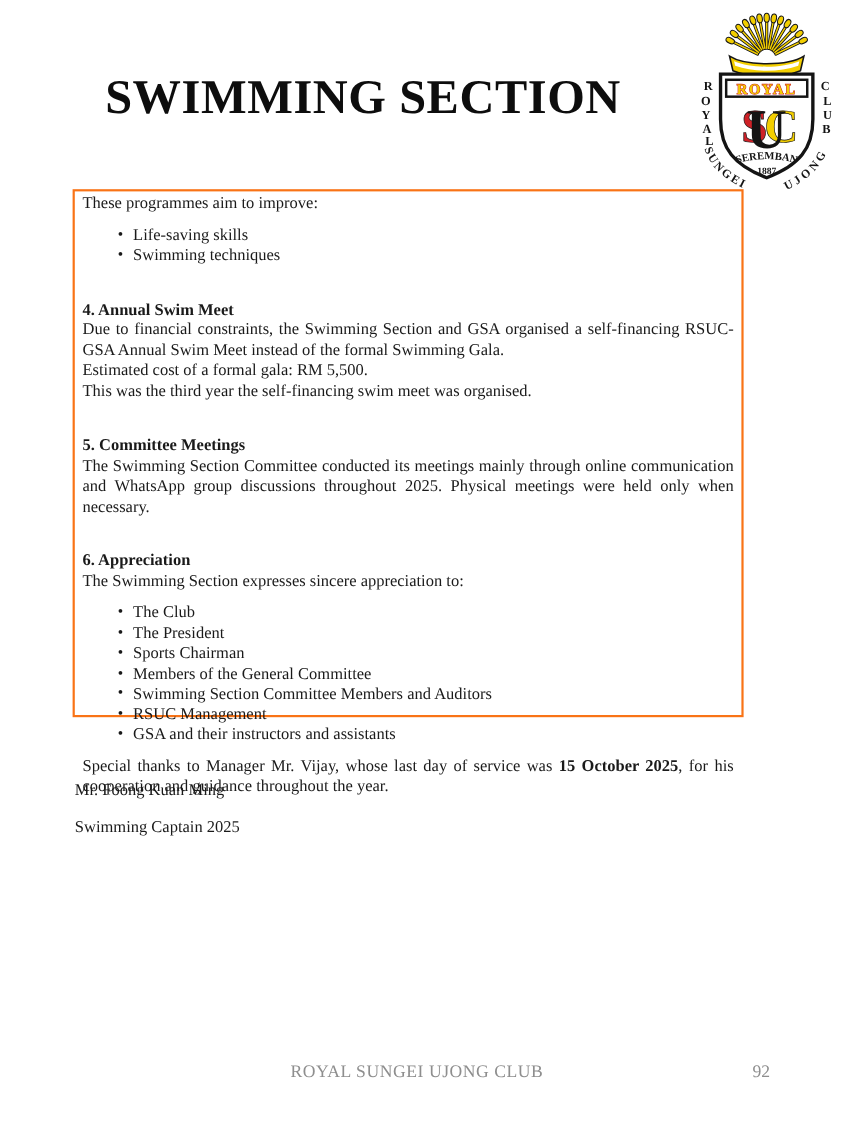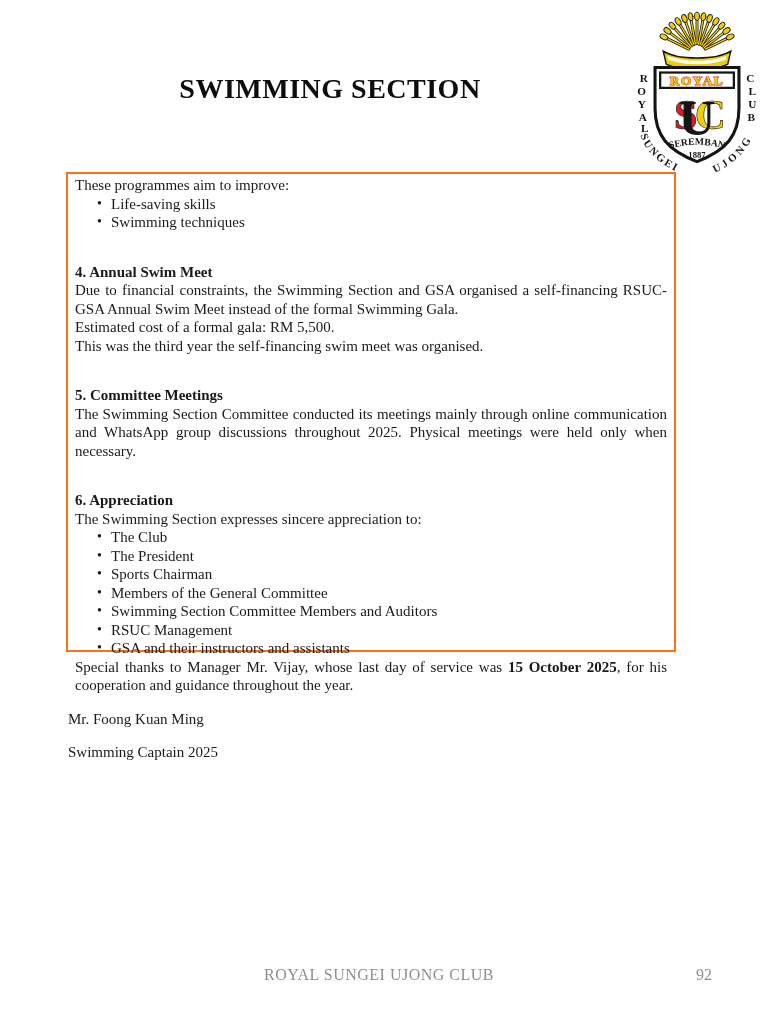--- a/index.html
+++ b/index.html
@@ -8,56 +8,56 @@
     position:relative;
     width:768px; height:1024px;
     background:#ffffff;
     font-family:"Liberation Serif","DejaVu Serif",serif;
     color:#1a1a1a;
     overflow:hidden;
   }
   .doc-title {
     position:absolute; top:70px; left:0; width:660px;
     text-align:center;
-    font-size:28px; font-weight:bold; line-height:38px;
+    font-size:44px; font-weight:bold; line-height:38px;
     letter-spacing:0.5px;
     color:#0d0d0d;
   }
   .crest { position:absolute; top:6px; left:630px; width:134px; height:174px; }
 
   .content-box {
     position:absolute; top:172px; left:66px; width:610px; height:480px;
     border:2px solid #f97316;
     padding:2px 7px 6px 7px;
     font-size:15px; line-height:18.5px;
   }
   .content-box .para { margin:0; }
   .content-box .just { text-align:justify; }
   .content-box .hd { font-weight:bold;margin-top:31px; }
   .hd-spaced { margin-top:4px; margin-bottom:9px; }
-  .content-box ul { list-style:none; margin:0; }
+  .content-box ul { list-style:none; margin:10px; }
   .content-box li { position:relative; padding-left:36px; }
   .content-box li::before {
     content:"\2022";
     position:absolute; left:22px; top:0;
     font-size:14px;
   }
   .thanks { margin-top:18px; }
 
   .signature { position:absolute; top:710px; left:68px; font-size:15px; line-height:19px; }
   .signature .sig-role { margin-top:14px; }
 
   .footer-club {
     position:absolute; top:966px; left:0; width:738px;
     text-align:center; font-size:16px; color:#8e8e8e;
     letter-spacing:0.5px;
     padding-left:20px;
   }
   .footer-page {
-    position:absolute; top:966px; right:56px;
+    position:absolute; top:966px; right:68px;
     font-size:16px; color:#8e8e8e;
   }
   .crest text { font-family:"Liberation Serif","DejaVu Serif",serif; font-weight:bold; }
 </style>
 </head>
 <body>
 
 <div class="page">
 
   <div class="doc-title">SWIMMING SECTION</div>

